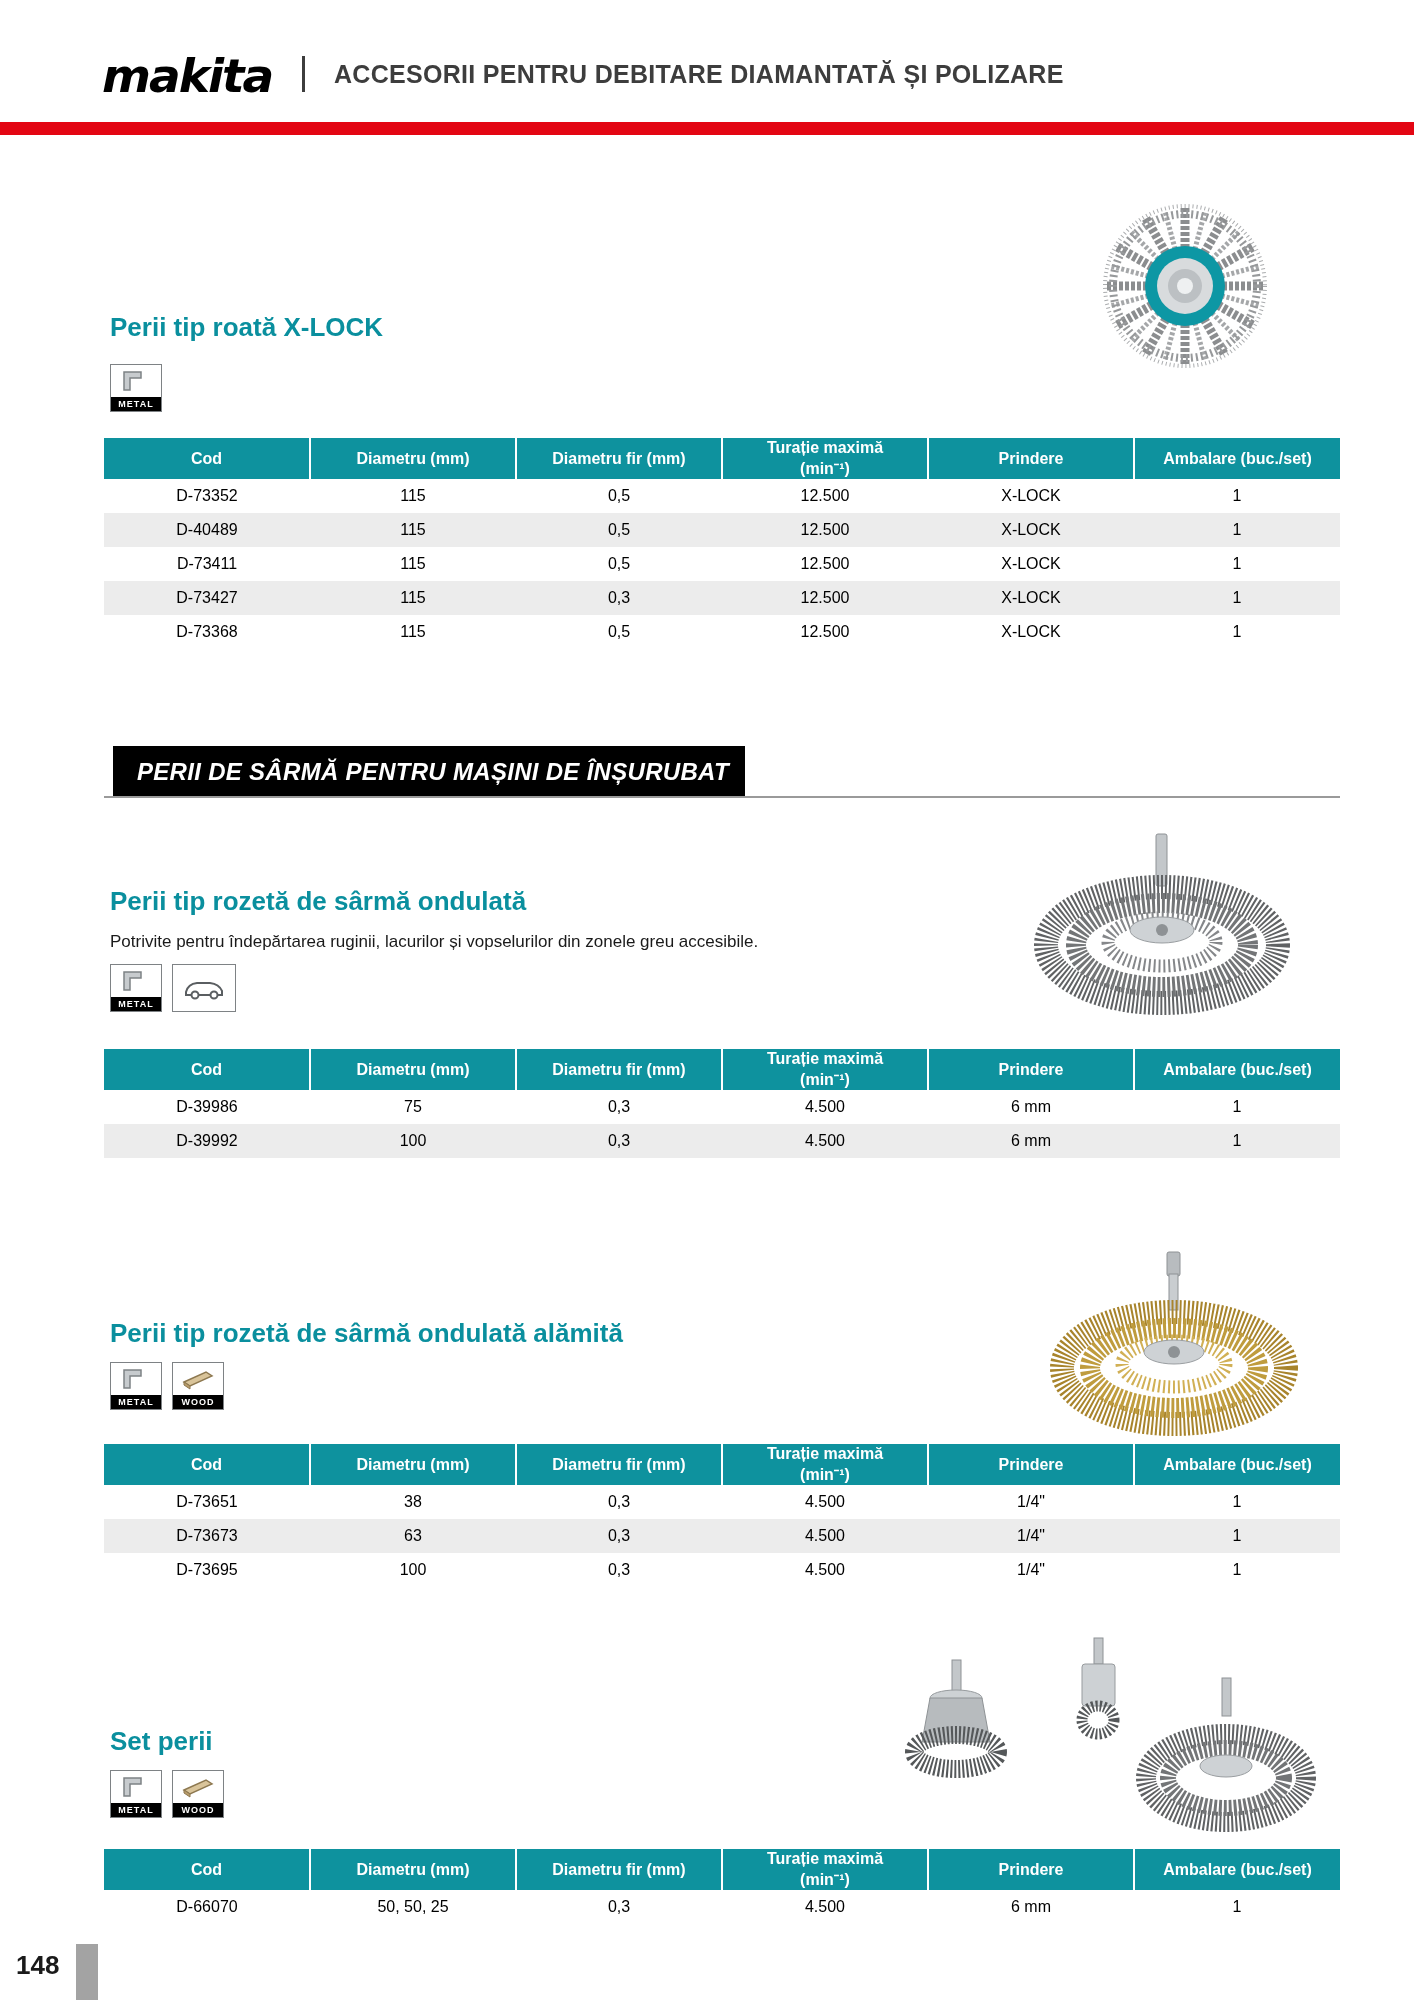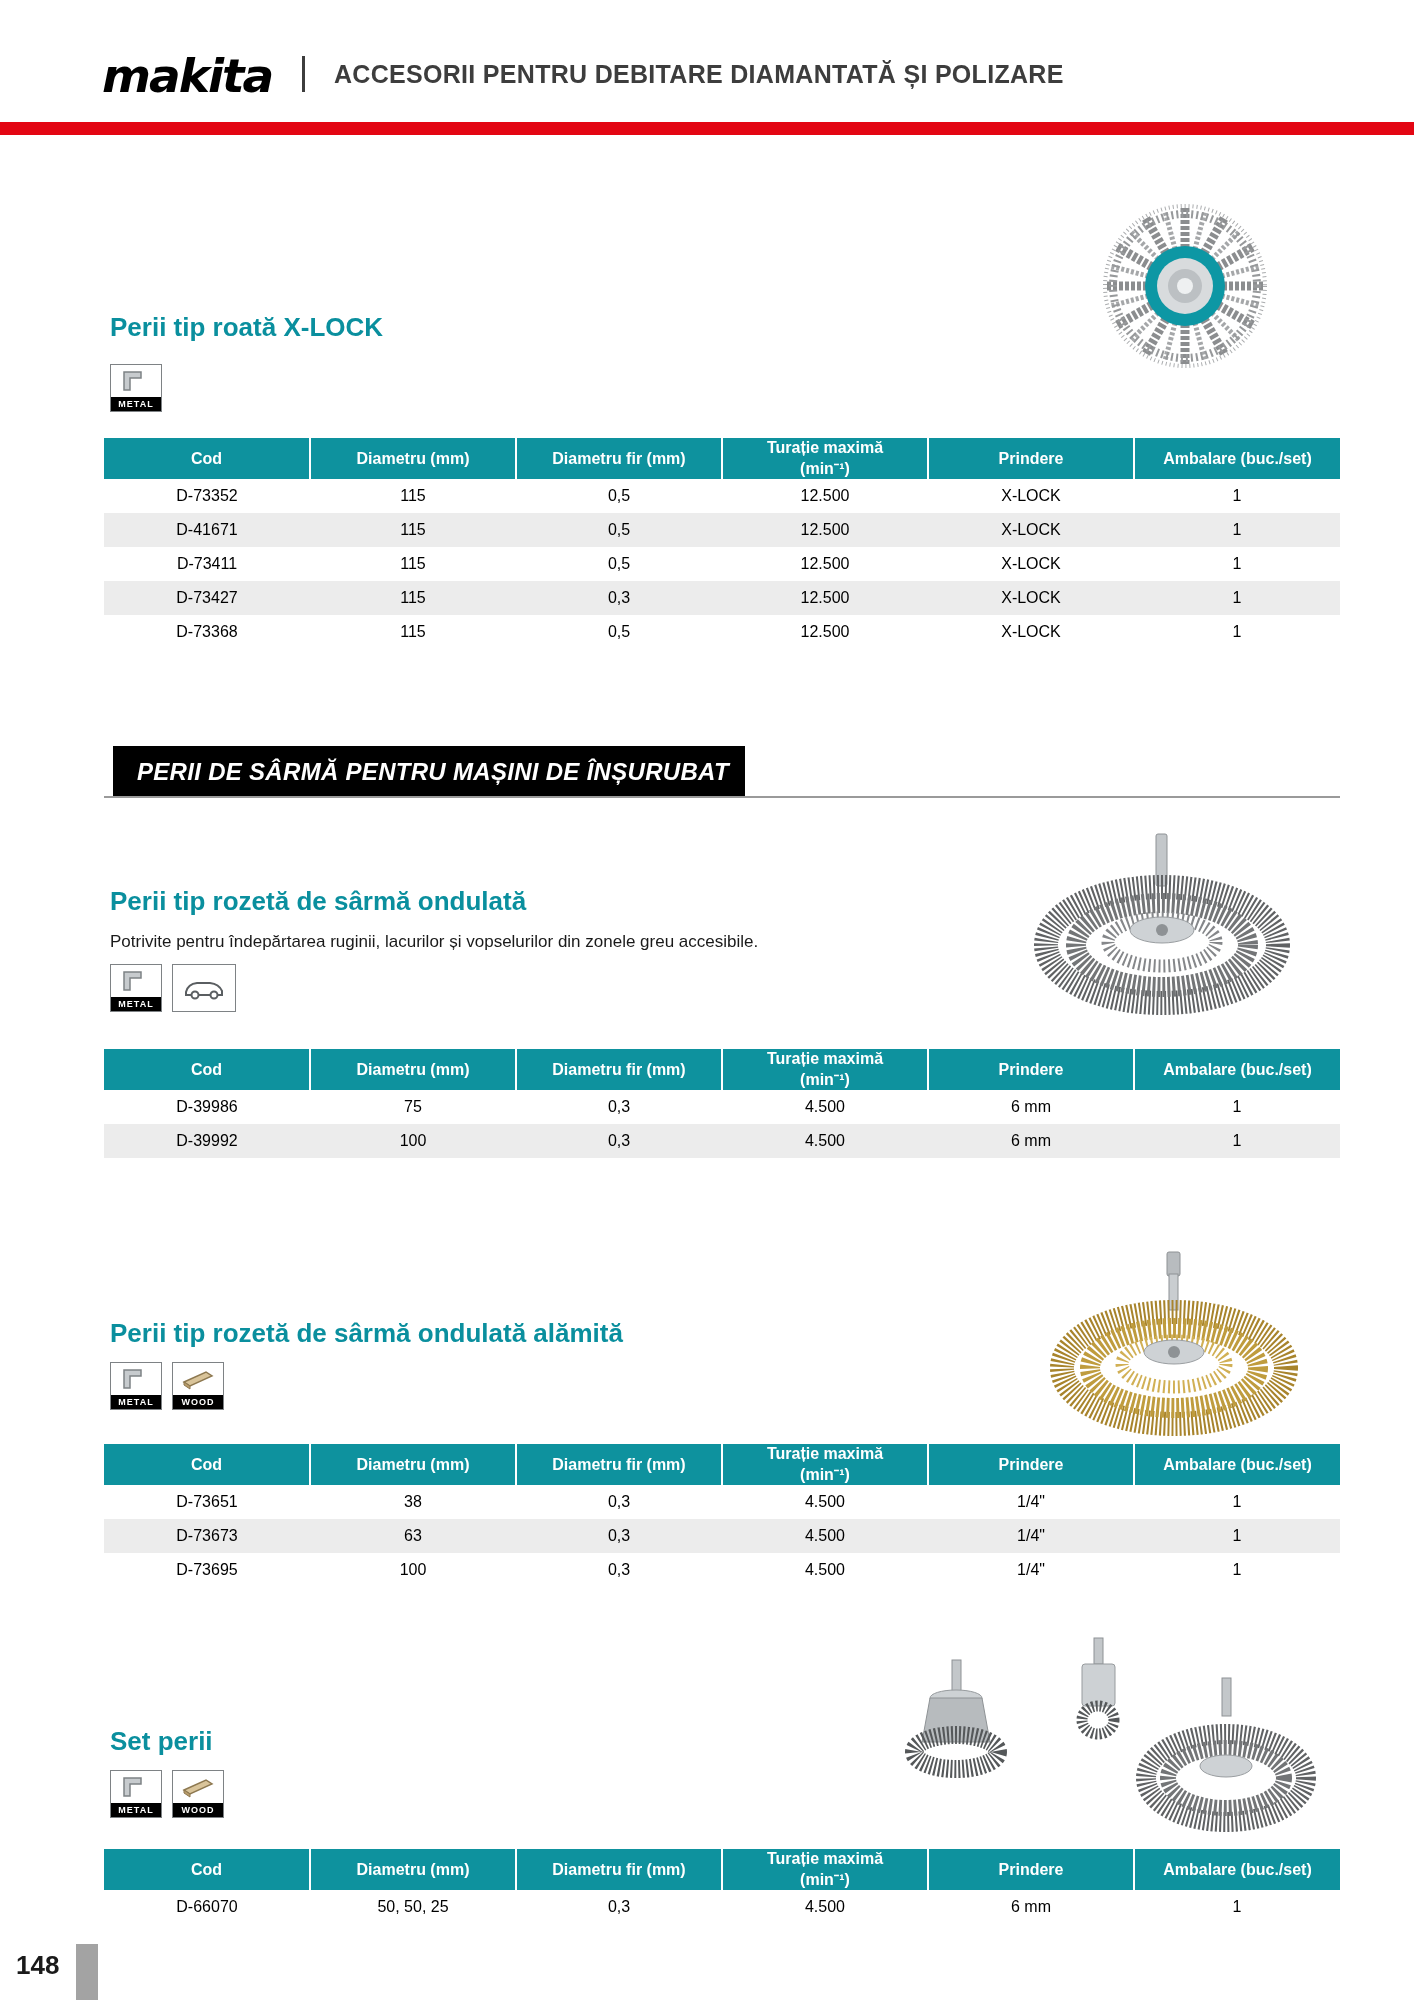--- a/index.html
+++ b/index.html
@@ -135,21 +135,21 @@
       <tbody>
           <tr>
             <td>D-73352</td>
             <td>115</td>
             <td>0,5</td>
             <td>12.500</td>
             <td>X-LOCK</td>
             <td>1</td>
           </tr>
           <tr>
-            <td>D-41671</td>
+            <td>D-40489</td>
             <td>115</td>
             <td>0,5</td>
             <td>12.500</td>
             <td>X-LOCK</td>
             <td>1</td>
           </tr>
           <tr>
             <td>D-73411</td>
             <td>115</td>
             <td>0,5</td>

